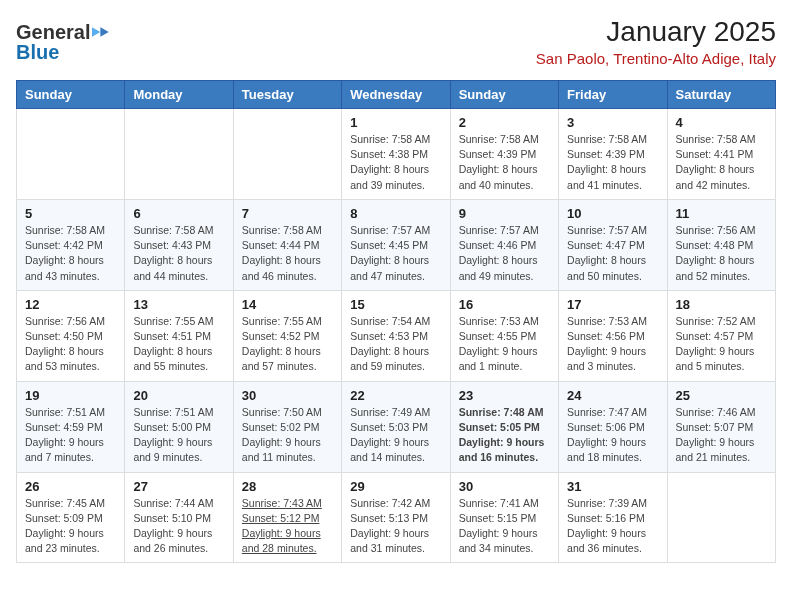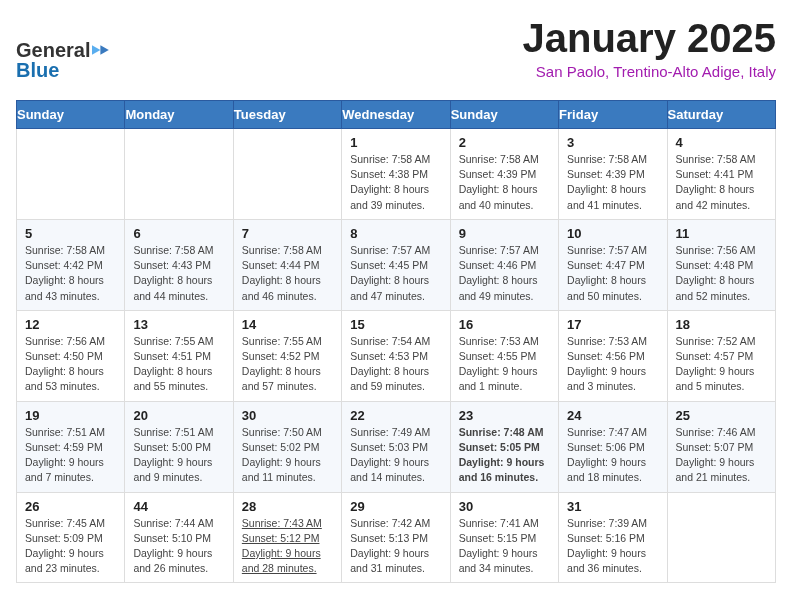--- a/index.html
+++ b/index.html
@@ -5,23 +5,23 @@
     * { box-sizing: border-box; margin: 0; padding: 0; }
     body {
       font-family: Arial, sans-serif;
       background: #fff;
       width: 792px;
       min-height: 612px;
       padding: 16px;
     }
     .header-area {
       display: flex;
-      align-items: flex-end;
+      align-items: center;
       justify-content: space-between;
-      margin-bottom: 20px;
+      margin-bottom: 13px;
     }
     .logo {
       display: flex;
       flex-direction: column;
       align-items: flex-start;
     }
     .logo-general {
       font-size: 20px;
       font-weight: bold;
       color: #333;
@@ -36,39 +36,39 @@
     .logo-icon {
       display: inline-block;
       width: 18px;
       height: 18px;
       margin-left: 2px;
     }
     .title-area {
       text-align: right;
     }
     .month-title {
-      font-size: 40px;
-      font-weight: bold;
+      font-size: 28px;
+      font-weight: normal;
       color: #222;
     }
     .location-title {
       font-size: 15px;
-      color: #a21caf;
+      color: #b91c1c;
       margin-top: 2px;
     }
     .calendar-table {
       width: 100%;
       border-collapse: collapse;
       border: 1px solid #ccc;
     }
     .calendar-table th {
       background-color: #3a7abf;
       color: #fff;
       text-align: left;
-      padding: 6px 0;
+      padding: 6px 8px;
       font-size: 13px;
       border: 1px solid #2a5a9f;
     }
     .calendar-table td {
       width: 107px;
       vertical-align: top;
       padding: 6px 8px;
       border: 1px solid #ddd;
       font-size: 11px;
       color: #333;
@@ -315,21 +315,21 @@
       </tr>
       <tr>
         <td>
           <span class="day-number">26</span>
           <div class="day-info" style="white-space: pre-line;">Sunrise: 7:45 AM
 Sunset: 5:09 PM
 Daylight: 9 hours
 and 23 minutes.</div>
         </td>
         <td>
-          <span class="day-number">44</span>
+          <span class="day-number">27</span>
           <div class="day-info" style="white-space: pre-line;">Sunrise: 7:44 AM
 Sunset: 5:10 PM
 Daylight: 9 hours
 and 26 minutes.</div>
         </td>
         <td>
           <span class="day-number">28</span>
           <div class="day-info" style="white-space: pre-line; text-decoration: underline;">Sunrise: 7:43 AM
 Sunset: 5:12 PM
 Daylight: 9 hours

